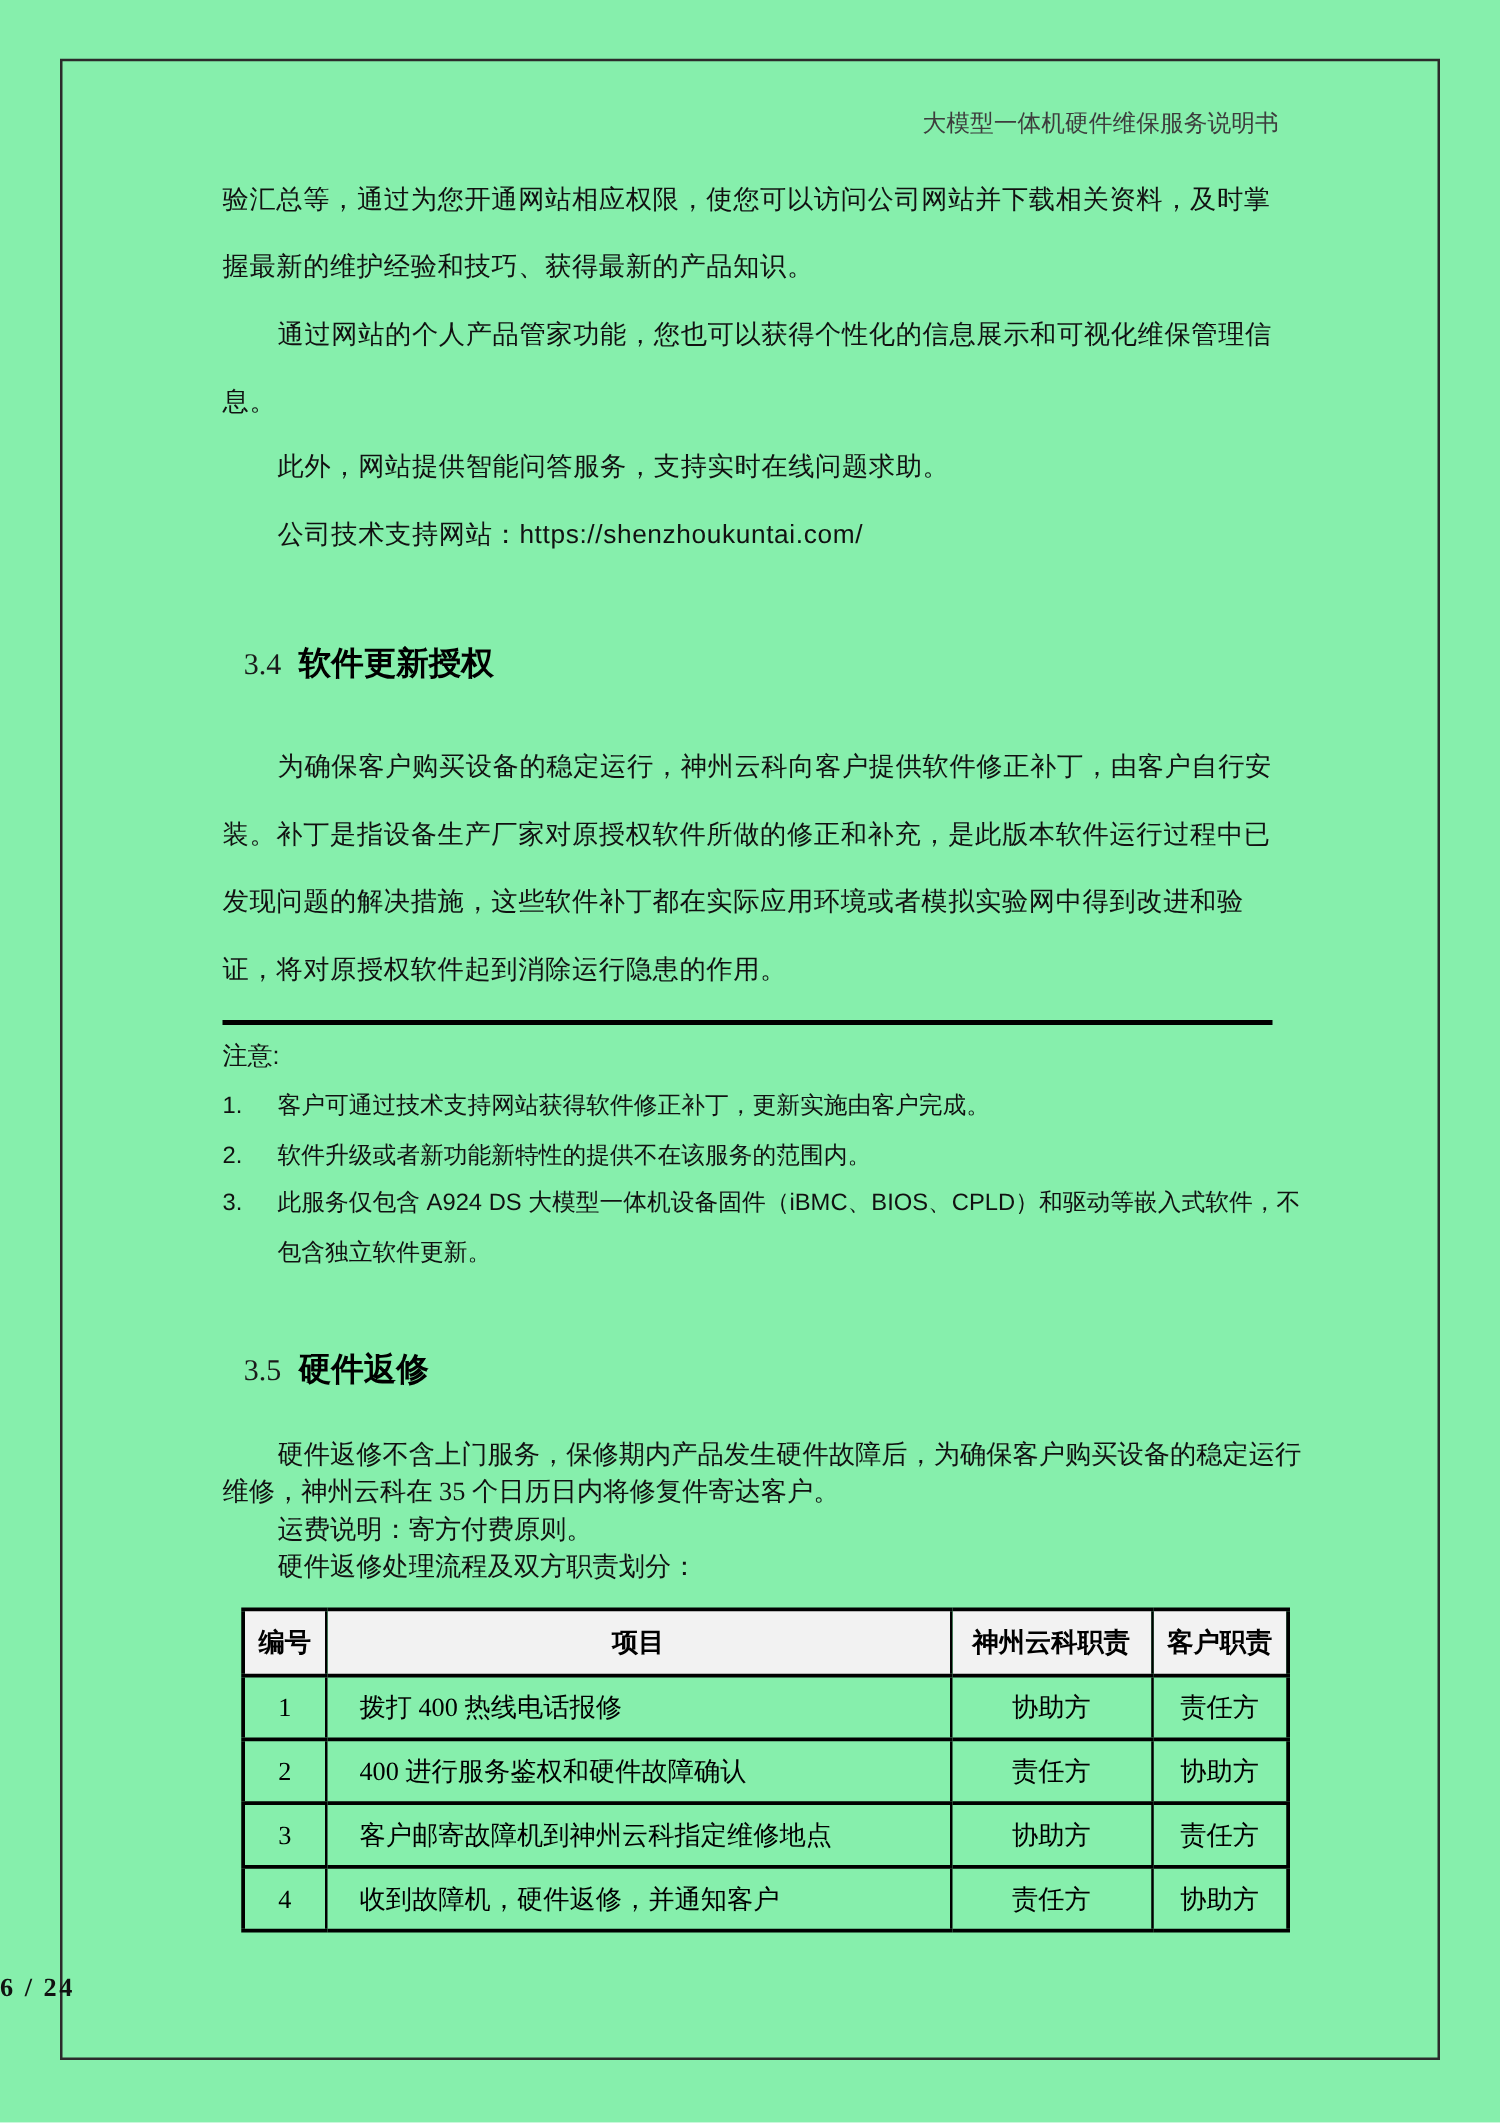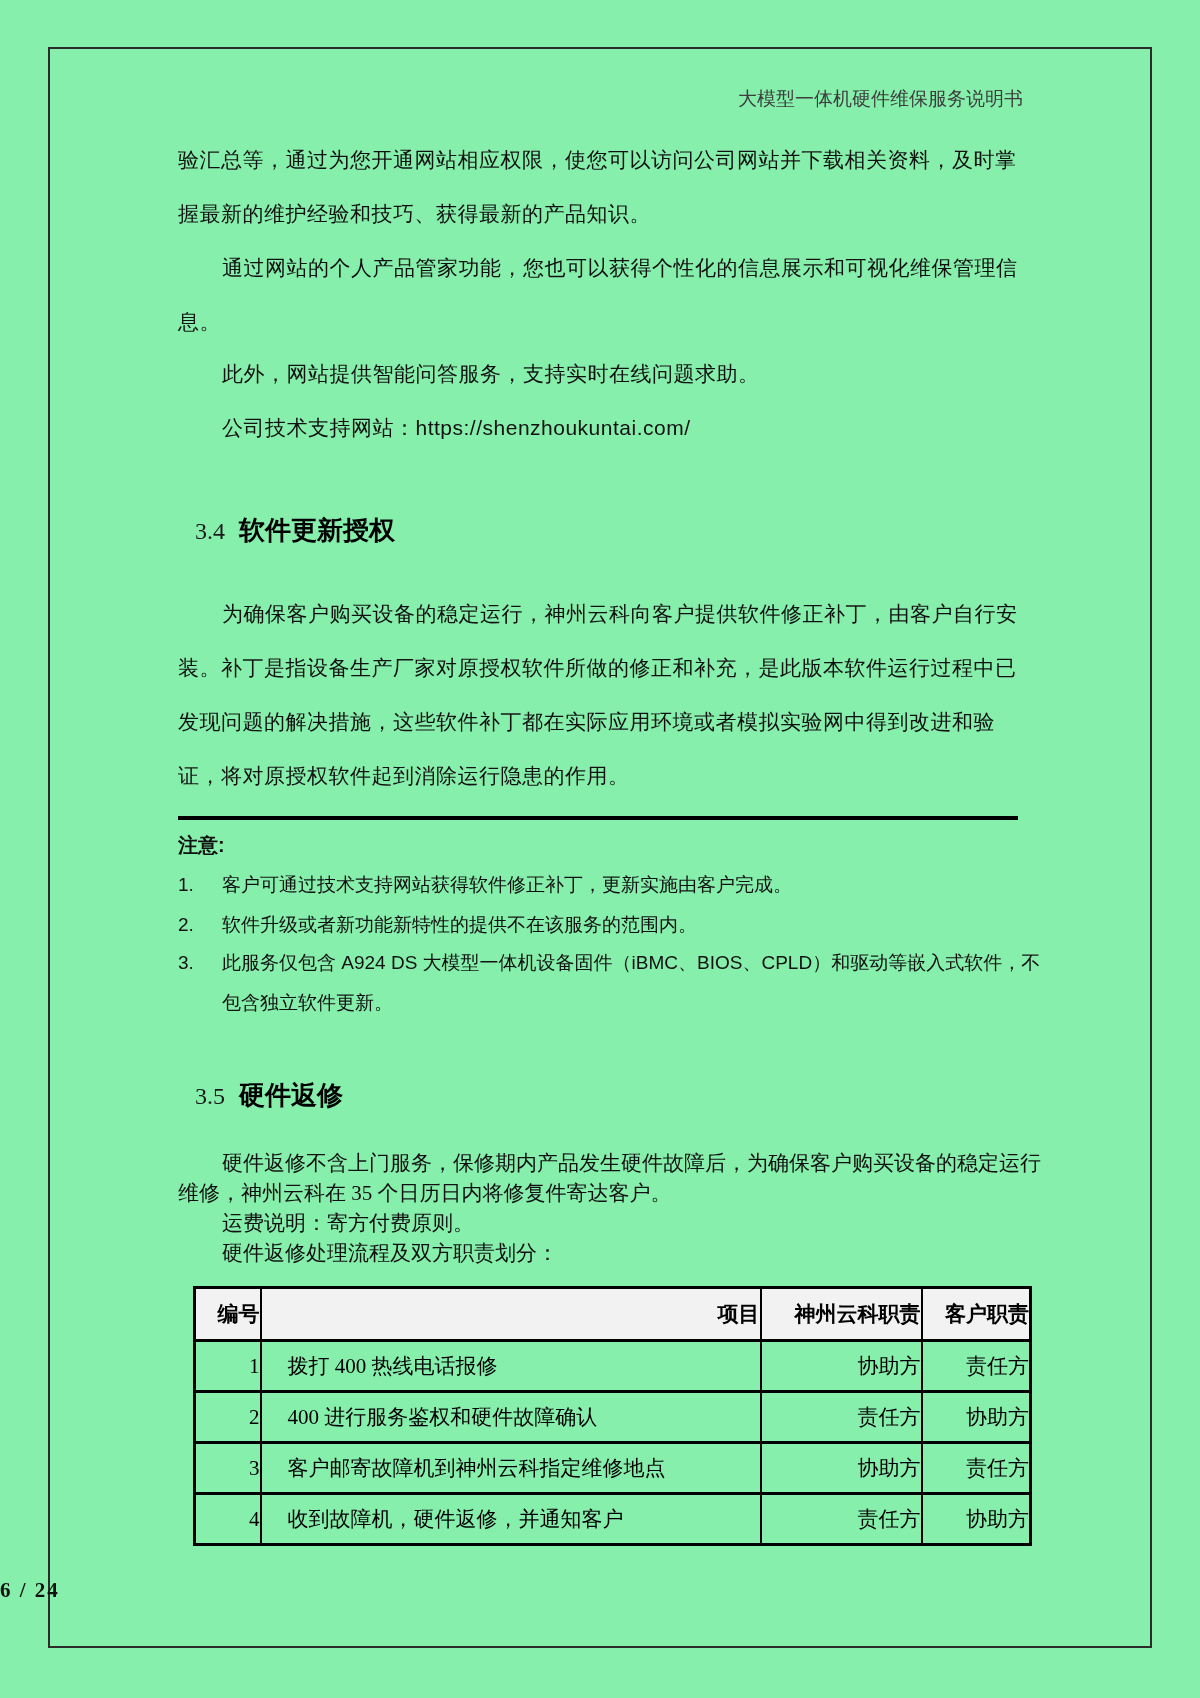--- a/index.html
+++ b/index.html
@@ -80,21 +80,21 @@
     height: 4px;
     background: #000000;
   }
   .notice-label {
     position: absolute;
     left: 178px;
     top: 832px;
     height: 26px;
     line-height: 26px;
     font-size: 20px;
-    font-weight: bold;
+    font-weight: normal;
     white-space: nowrap;
   }
   .notice-line {
     position: absolute;
     height: 40px;
     line-height: 40px;
     font-size: 19px;
     white-space: nowrap;
   }
   .notice-line .num {
@@ -129,21 +129,21 @@
     table-layout: fixed;
     font-family: "Liberation Serif", serif;
     font-size: 21px;
     color: #000000;
   }
   .resp-table th, .resp-table td {
     border: 2px solid #000000;
     border-top-width: 3px;
     border-bottom-width: 3px;
     padding: 0;
-    text-align: right;
+    text-align: center;
     overflow: hidden;
   }
   .resp-table { border: 3px solid #000000; }
   .resp-table th {
     height: 50px;
     font-weight: bold;
     background: #f2f2f2;
   }
   .resp-table td { height: 48px; }
   .resp-table td.item-cell {

